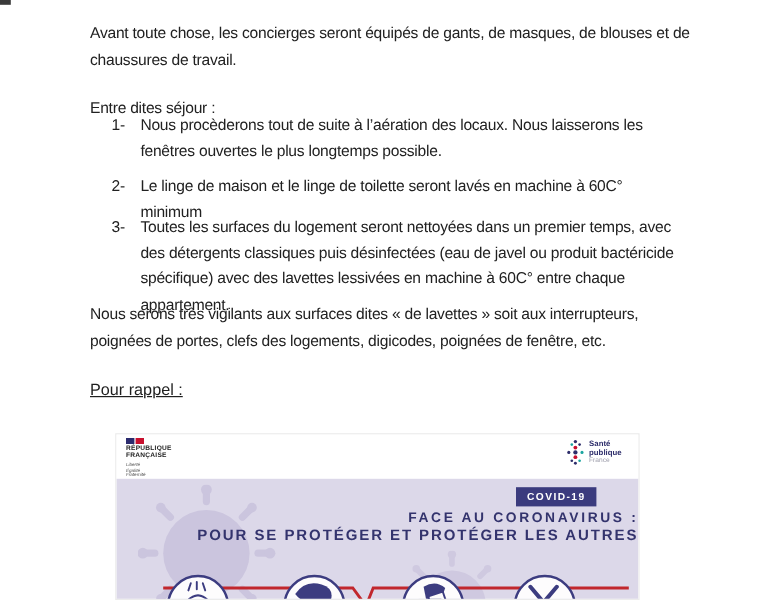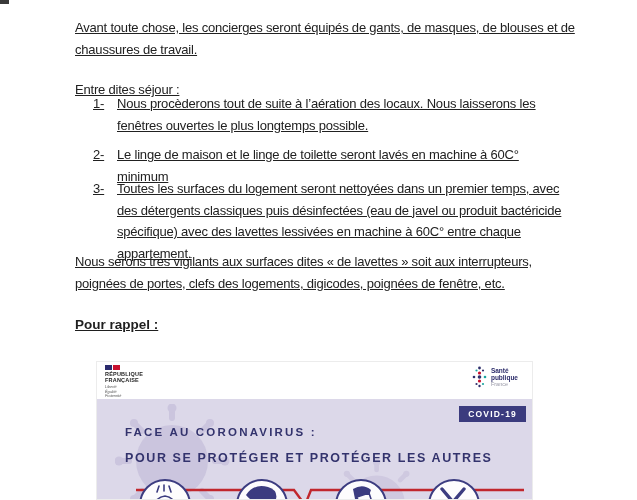--- a/index.html
+++ b/index.html
@@ -4,32 +4,32 @@
 <style>
   html,body{margin:0;padding:0;}
   body{
     width:637px;height:500px;position:relative;overflow:hidden;
     background:#ffffff;
     font-family:"Liberation Sans", sans-serif;
     color:#1f1f1f;
   }
   .abs{position:absolute;}
   .bodytext{
-    font-size:13px;line-height:21.5px;letter-spacing:-0.2px;color:#212121;text-decoration:underline;
+    font-size:13px;line-height:21.5px;letter-spacing:-0.2px;color:#212121;
   }
   .corner-smudge{left:0;top:0;width:9px;height:4px;background:#3a3a3a;}
   #p1{left:75px;top:4px;width:500px;}
   #intro{left:75px;top:66px;width:400px;}
   .list-item{display:flex;left:93px;width:478px;}
   .list-num{width:24px;flex:0 0 24px;}
   #item1{top:93px;}
   #item2{top:144px;}
   #item3{top:178px;}
   #p2{left:75px;top:238px;width:500px;}
-  #reminder{left:75px;top:303px;font-weight:bold;text-decoration:underline;font-size:13.5px;}
+  #reminder{left:75px;top:303px;font-weight:normal;text-decoration:underline;font-size:13.5px;}
 
   
   #poster{
     left:96px;top:361px;width:437px;height:139px;
     background:#ffffff;border:1px solid #ececec;box-sizing:border-box;
     overflow:hidden;
   }
   .poster-white{position:relative;height:37px;background:#ffffff;}
   .logo-fr{position:absolute;left:8px;top:3px;width:70px;}
   .flag{display:flex;gap:1px;margin-bottom:1px;}
@@ -37,26 +37,26 @@
   .flag .b{background:#2b2b6e;}
   .flag .r{background:#c8102e;}
   .logo-fr-name{font-size:5.5px;font-weight:bold;line-height:6px;letter-spacing:0.2px;color:#1c1c1c;}
   .logo-fr-motto{font-size:3.8px;font-style:italic;line-height:4.5px;color:#555;margin-top:2px;}
   .logo-spf{position:absolute;right:14px;top:4px;display:flex;align-items:center;gap:3px;}
   .spf-text{line-height:7px;}
   .spf-text .l1,.spf-text .l2{font-size:6.5px;font-weight:bold;color:#2e2e6b;}
   .spf-text .l3{font-size:5.5px;color:#9a9aa8;}
   .poster-body{position:relative;height:102px;background:#dcd8e9;overflow:hidden;}
   .badge{
-    position:absolute;right:6px;top:7px;background:#3b3b7e;color:#fff;
+    position:absolute;right:35px;top:7px;background:#3b3b7e;color:#fff;
     font-size:8.5px;font-weight:bold;letter-spacing:1.2px;padding:3px 9px 3px 9px;
   }
-  .poster-title{position:absolute;top:27px;left:0;width:100%;text-align:left;color:#33336d;font-weight:bold;padding-left:28px;}
+  .poster-title{position:absolute;top:27px;left:0;width:100%;text-align:right;color:#33336d;font-weight:bold;}
   .poster-title .t1{font-size:11.5px;letter-spacing:2.2px;line-height:13px;}
-  .poster-title .t2{font-size:12.5px;letter-spacing:1.6px;line-height:14px;margin-top:12px;}
+  .poster-title .t2{font-size:12.5px;letter-spacing:1.6px;line-height:14px;}
   .redline{position:absolute;left:0;top:88px;}
   .icon-circle{
     position:absolute;top:80px;width:52px;height:52px;border-radius:50%;
     background:#fdfcfd;border:2.5px solid #3c3c80;box-sizing:border-box;overflow:hidden;
   }
   .wm{position:absolute;}
 </style>
 </head>
 <body>
 

